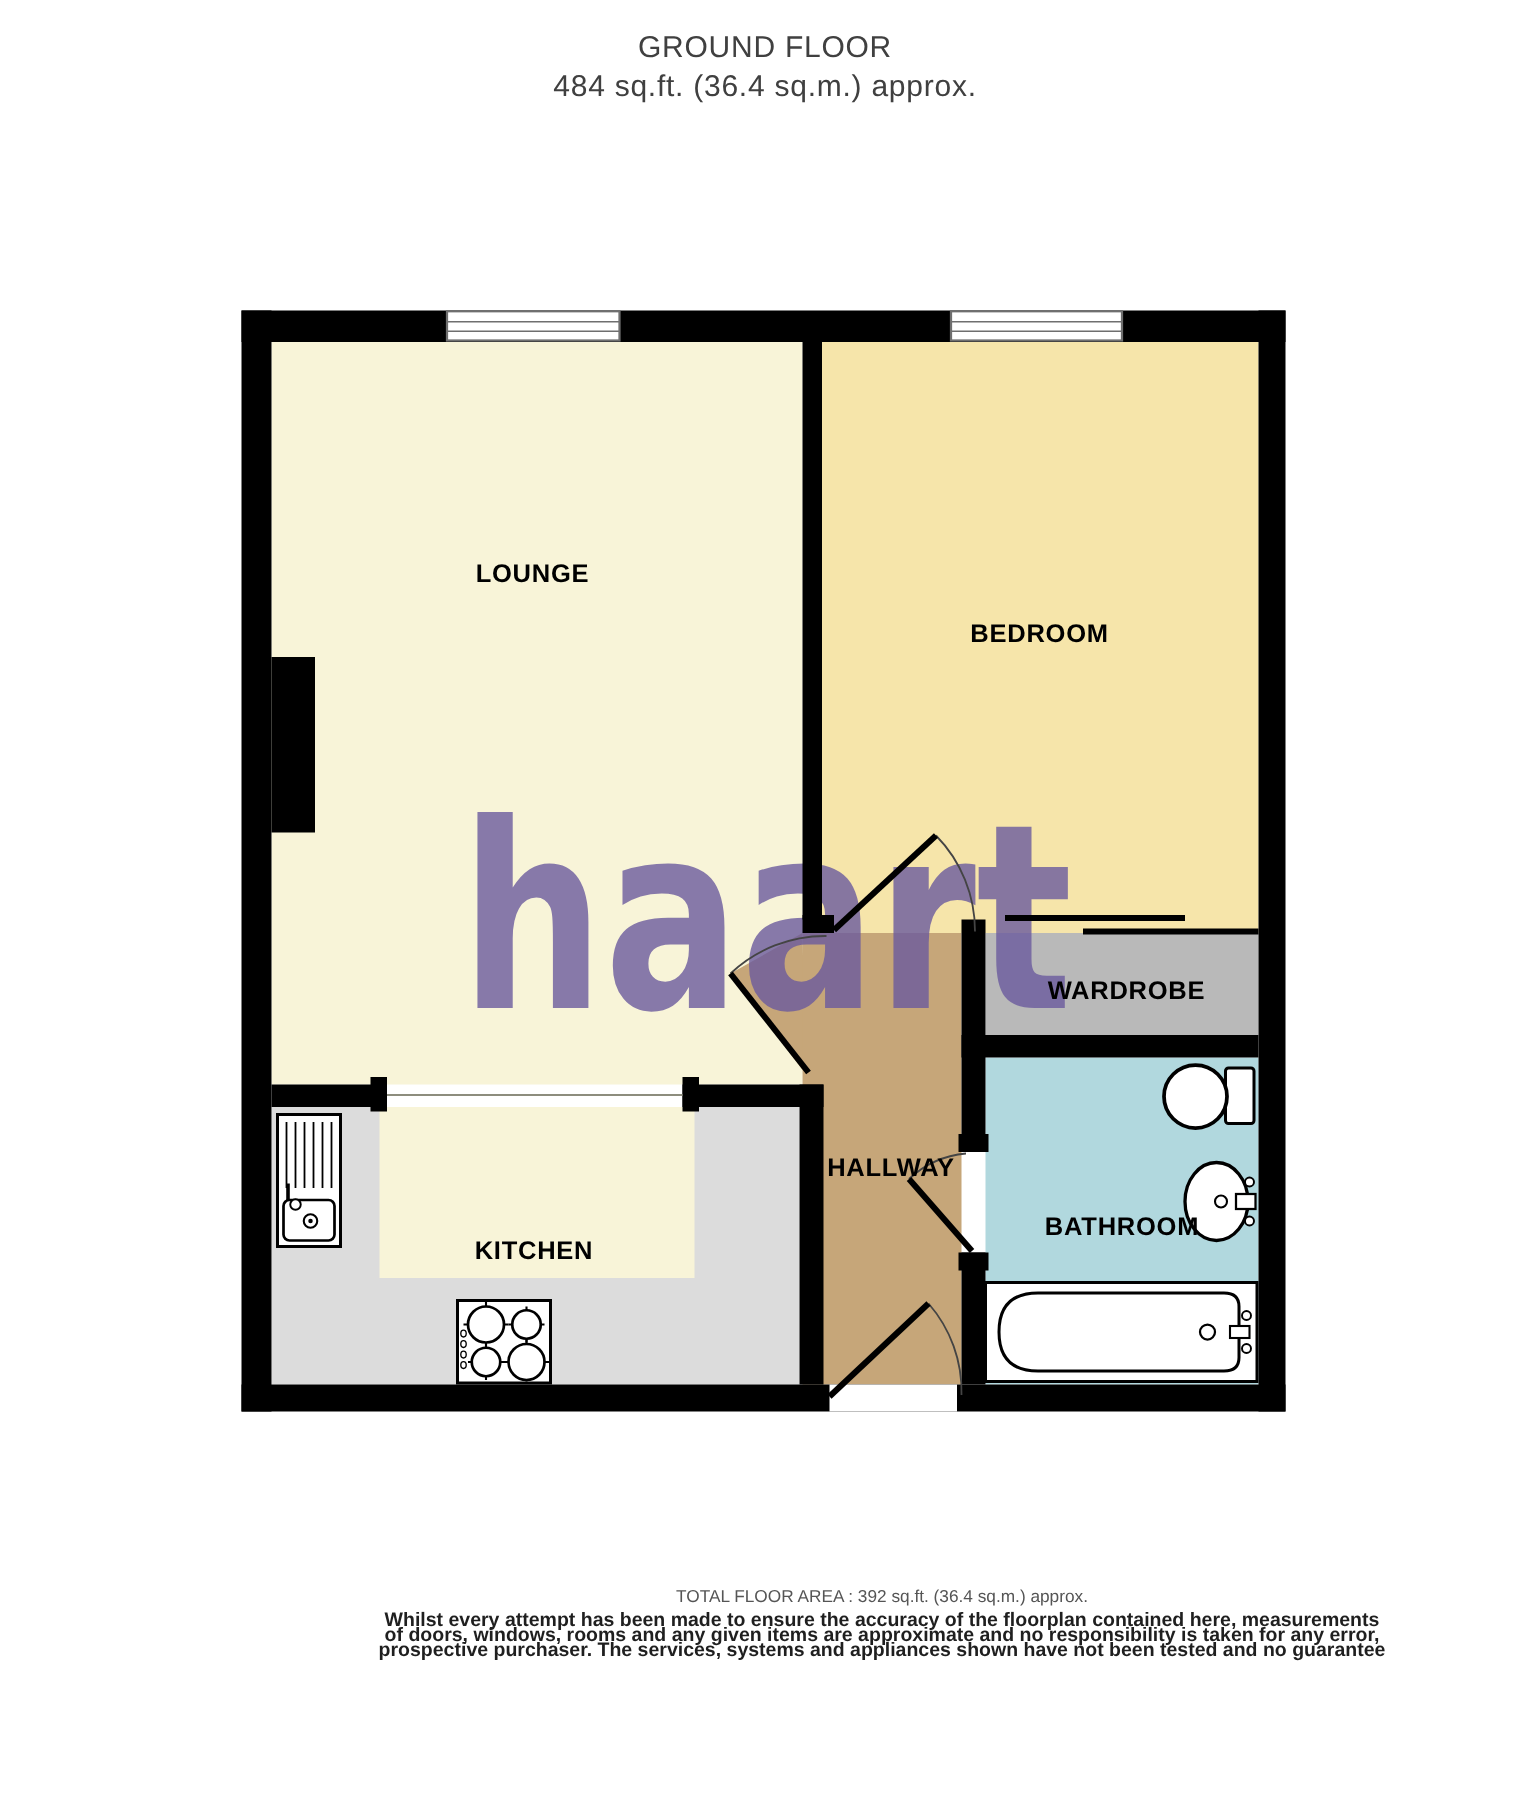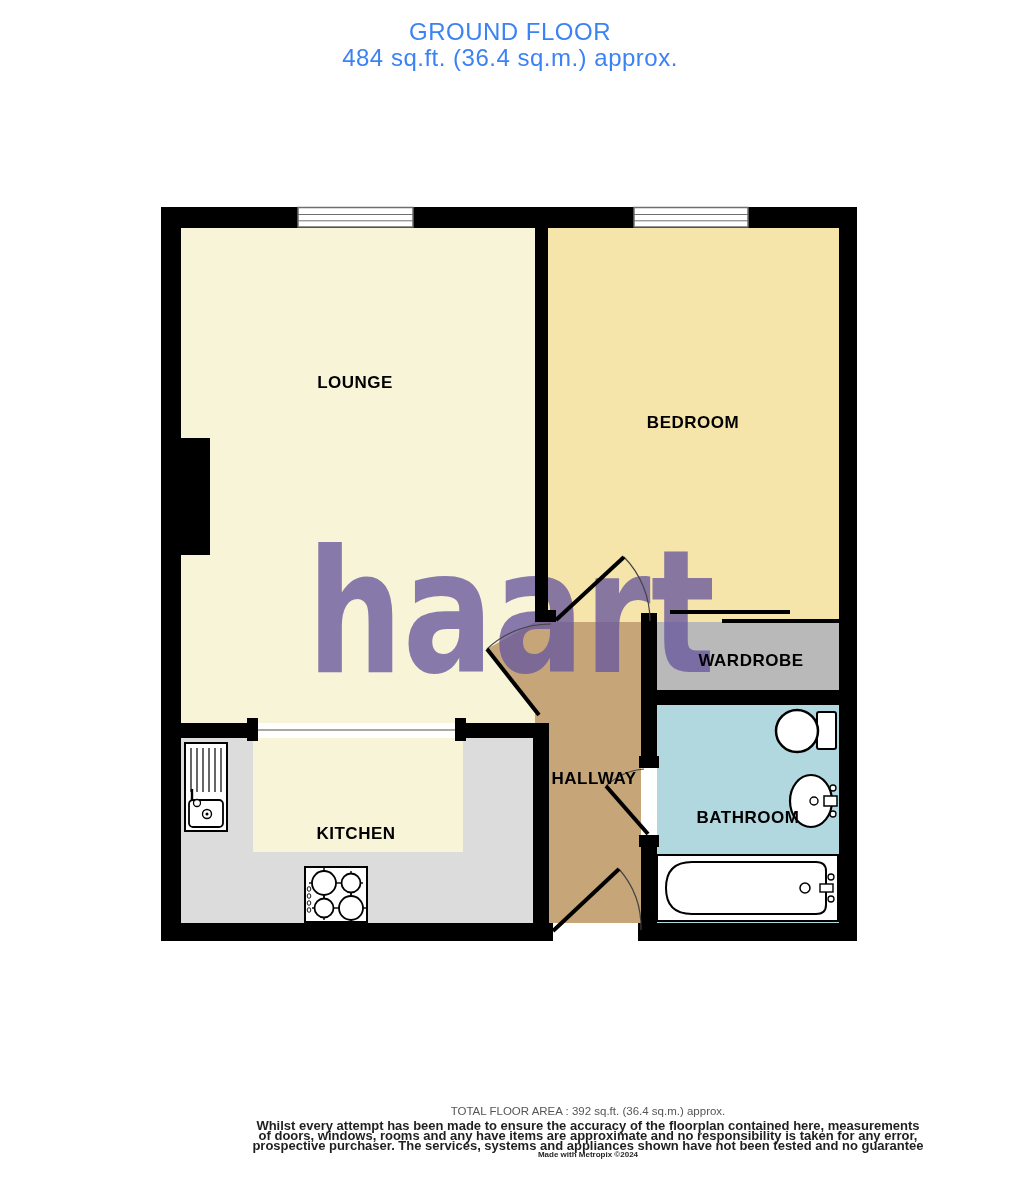--- a/index.html
+++ b/index.html
@@ -1,20 +1,20 @@
 <!DOCTYPE html>
 <html><head>
 <meta charset="utf-8">
 <style>
   html,body{margin:0;padding:0;background:#ffffff;}
   body{width:1020px;height:1200px;position:relative;font-family:"Liberation Sans",sans-serif;overflow:hidden;}
   .title-block{position:absolute;top:19px;left:0;width:1020px;text-align:center;
-    color:#3b82f6;font-size:24px;line-height:26px;letter-spacing:0.5px;}
+    color:#404040;font-size:20px;line-height:26px;letter-spacing:0.5px;}
   .plan-svg{position:absolute;top:0;left:0;}
-  .footer-block{position:absolute;top:1105px;left:188px;width:800px;text-align:center;}
+  .footer-block{position:absolute;top:1059px;left:188px;width:800px;text-align:center;}
   .footer-total{font-size:11.5px;color:#555555;margin-bottom:4px;}
   .footer-line{font-size:13px;font-weight:600;color:#1f1f1f;line-height:9.8px;white-space:nowrap;}
   .footer-credit{font-size:8px;font-weight:600;color:#1f1f1f;line-height:9.8px;}
   text.room-label{font-family:"Liberation Sans",sans-serif;font-weight:bold;font-size:17px;
     letter-spacing:0.5px;fill:#000;text-anchor:middle;}
   text.logo-text{font-family:"DejaVu Sans",sans-serif;font-weight:bold;text-anchor:middle;}
 </style>
 </head>
 <body>
 
@@ -154,16 +154,15 @@
   <text x="693" y="428" class="room-label">BEDROOM</text>
   <text x="751" y="666" class="room-label">WARDROBE</text>
   <text x="594" y="784" class="room-label">HALLWAY</text>
   <text x="748" y="823" class="room-label">BATHROOM</text>
   <text x="356" y="839" class="room-label">KITCHEN</text>
 </svg>
 
 <div class="footer-block">
   <div class="footer-total">TOTAL FLOOR AREA : 392 sq.ft. (36.4 sq.m.) approx.</div>
   <div class="footer-line">Whilst every attempt has been made to ensure the accuracy of the floorplan contained here, measurements</div>
-  <div class="footer-line">of doors, windows, rooms and any have items are approximate and no responsibility is taken for any error,</div>
+  <div class="footer-line">of doors, windows, rooms and any given items are approximate and no responsibility is taken for any error,</div>
   <div class="footer-line">prospective purchaser. The services, systems and appliances shown have not been tested and no guarantee</div>
-  <div class="footer-credit">Made with Metropix ©2024</div>
 </div>
 
 </body></html>

